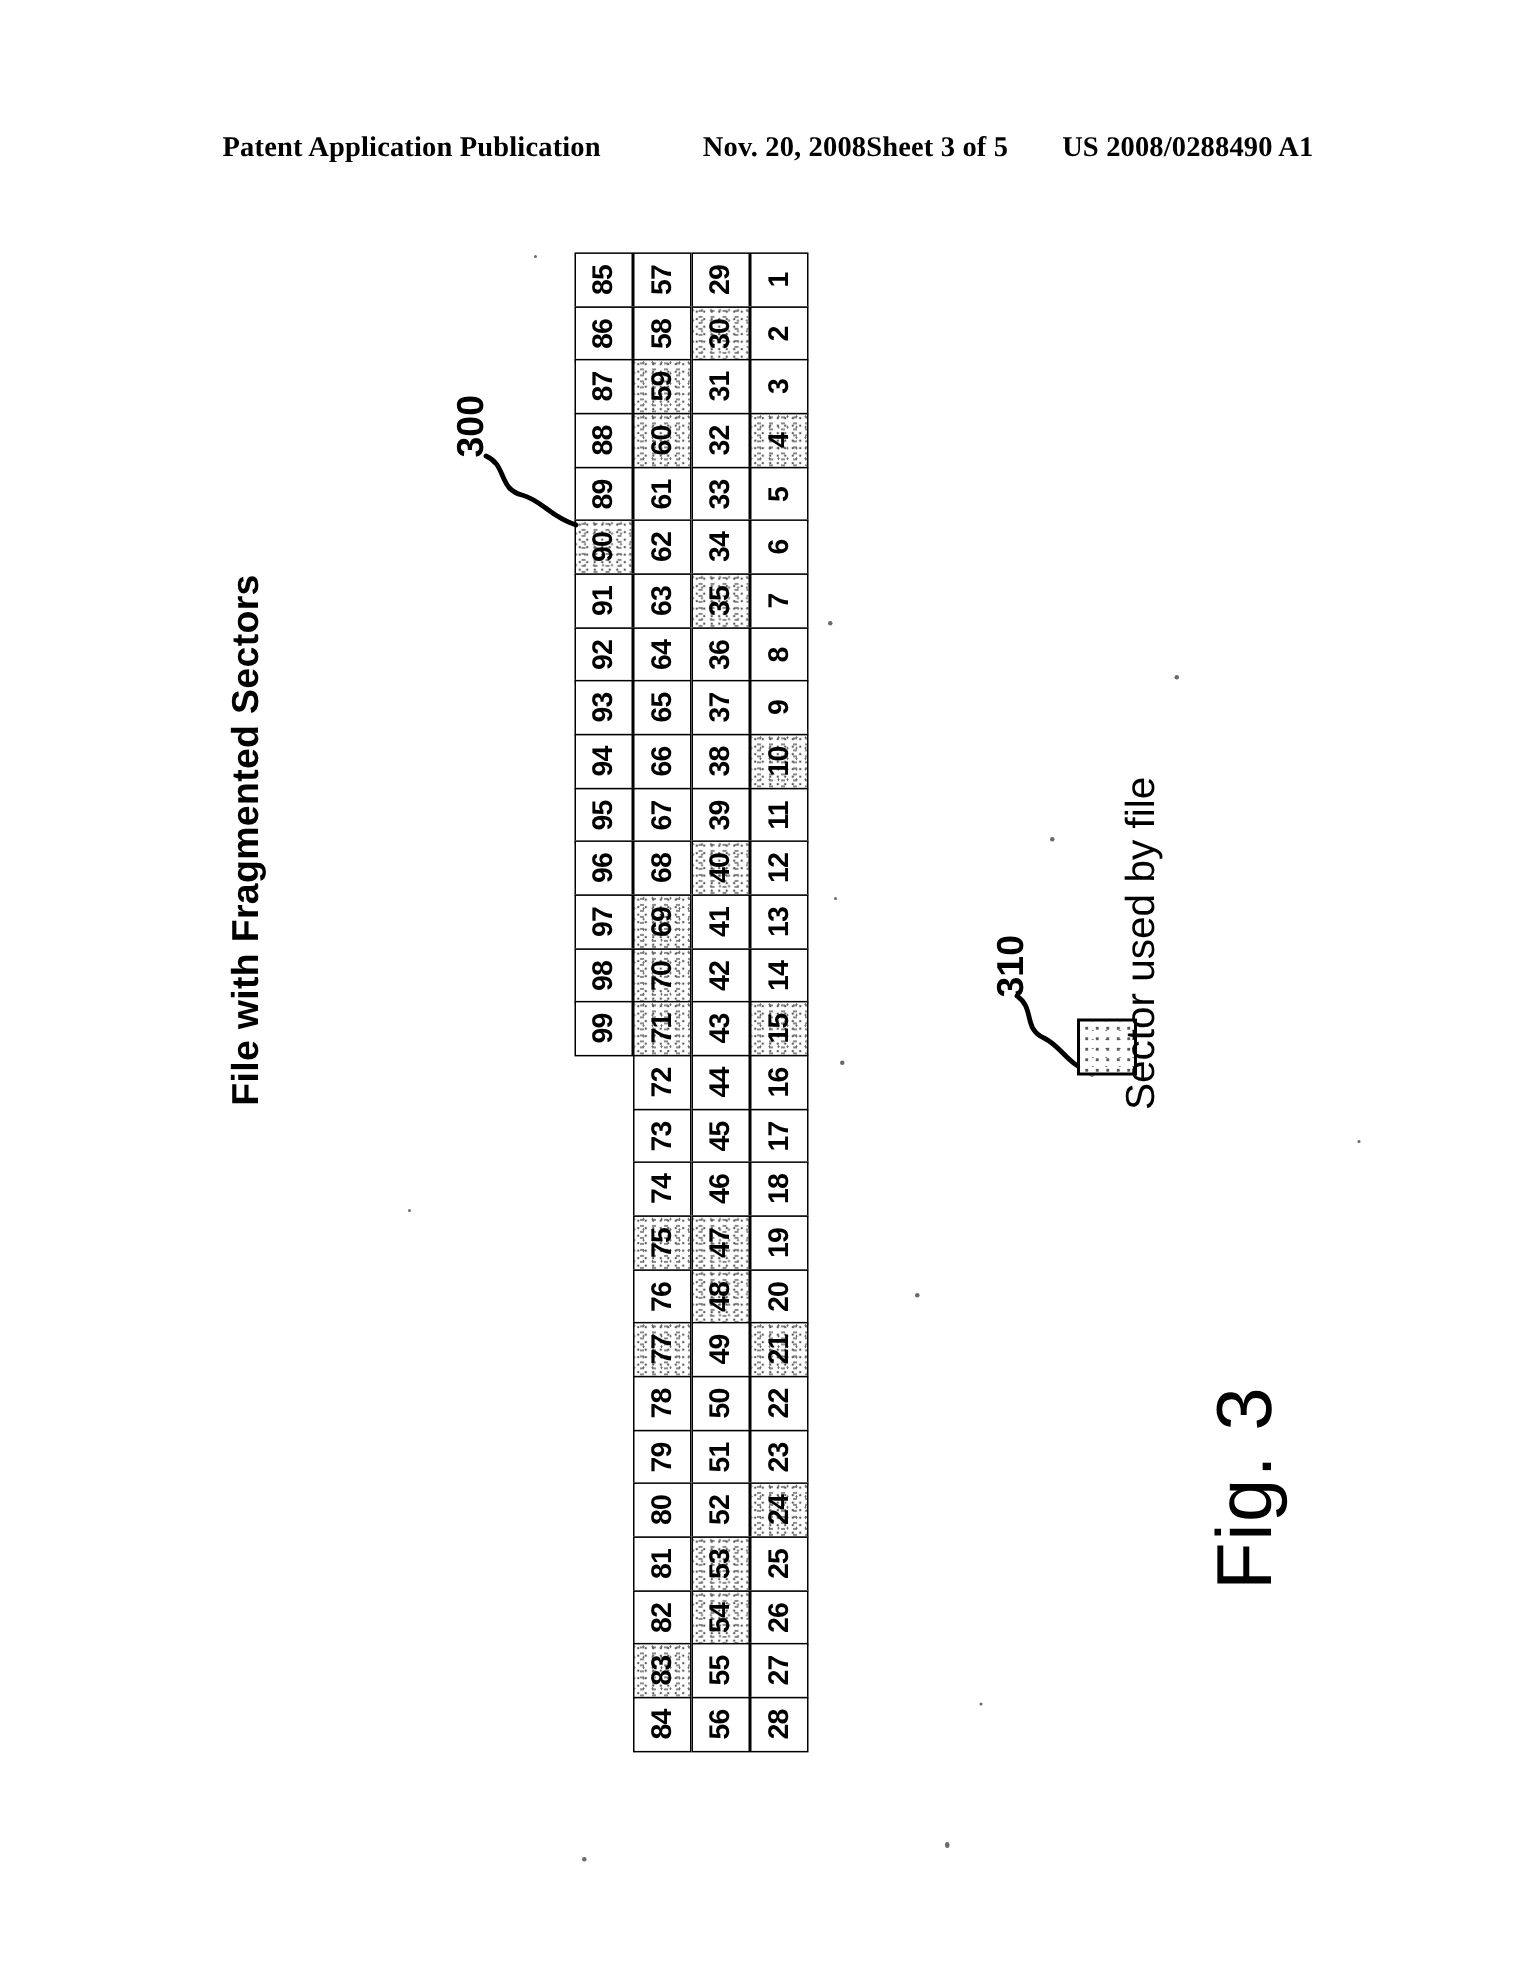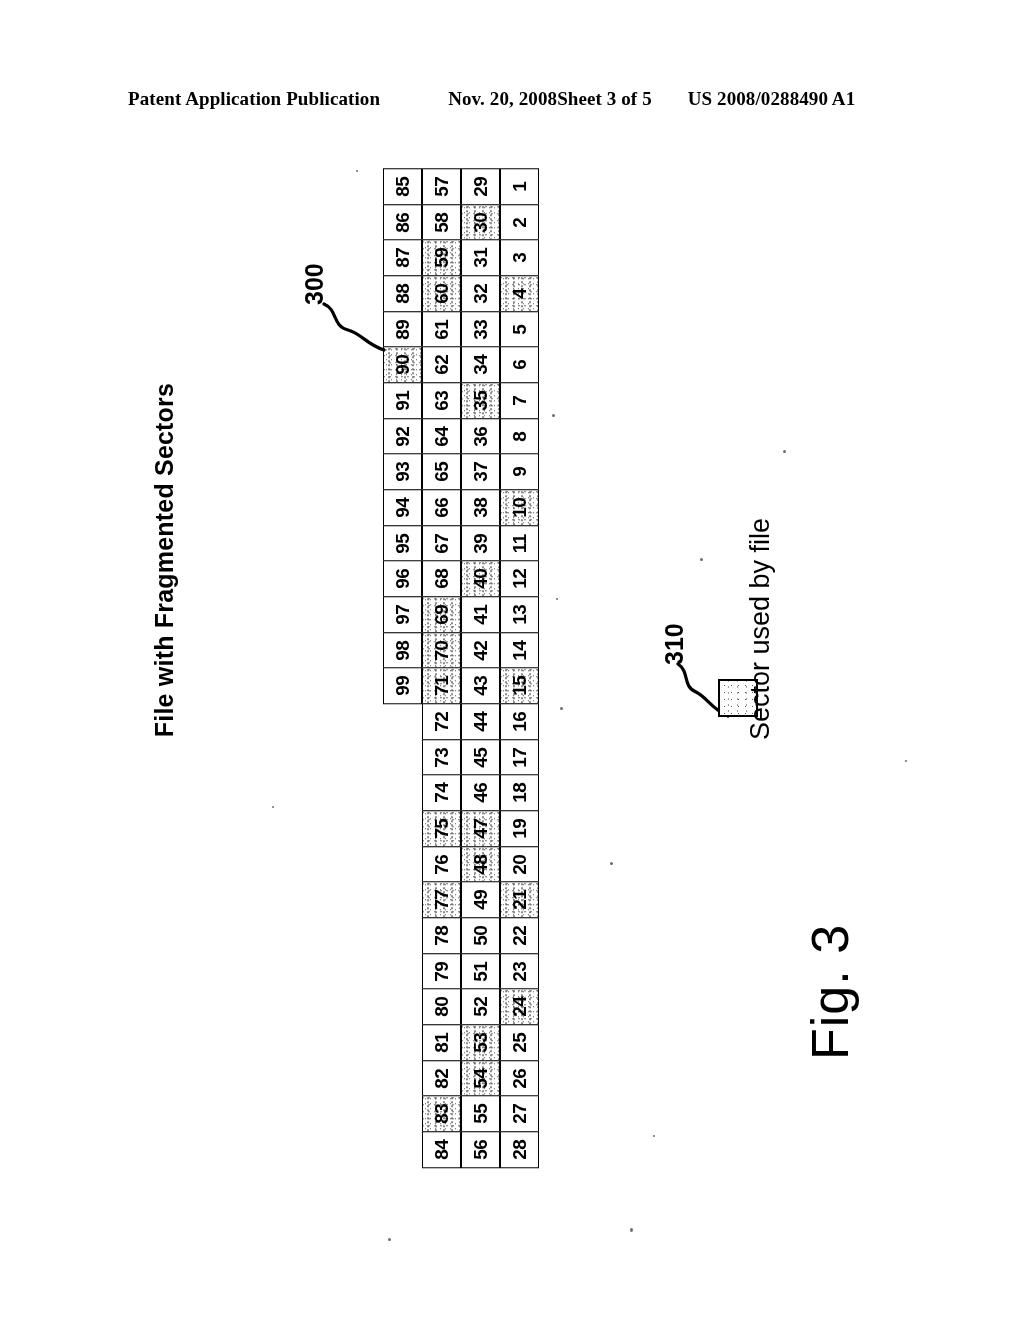--- a/index.html
+++ b/index.html
@@ -23,20 +23,21 @@
     width: 768px;
     height: 28px;
     display: flex;
     align-items: baseline;
     font-family: "Liberation Serif", serif;
     font-weight: bold;
     font-size: 19px;
     color: #000;
     letter-spacing: 0.1px;
     white-space: nowrap;
+    justify-content: center;
   }
   #page-header .hdr-pub { }
   #page-header .hdr-date {
     margin-left: 68px;
   }
   #page-header .hdr-sheet {
   }
   #page-header .hdr-patno {
     margin-left: 36px;
   }

